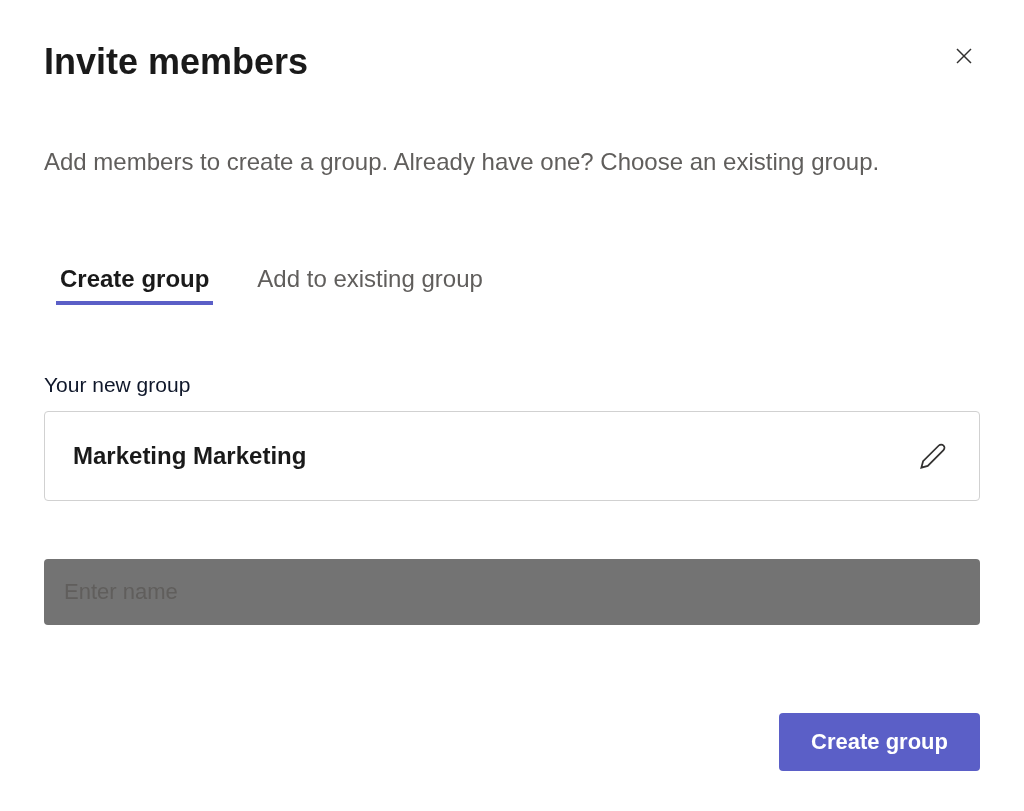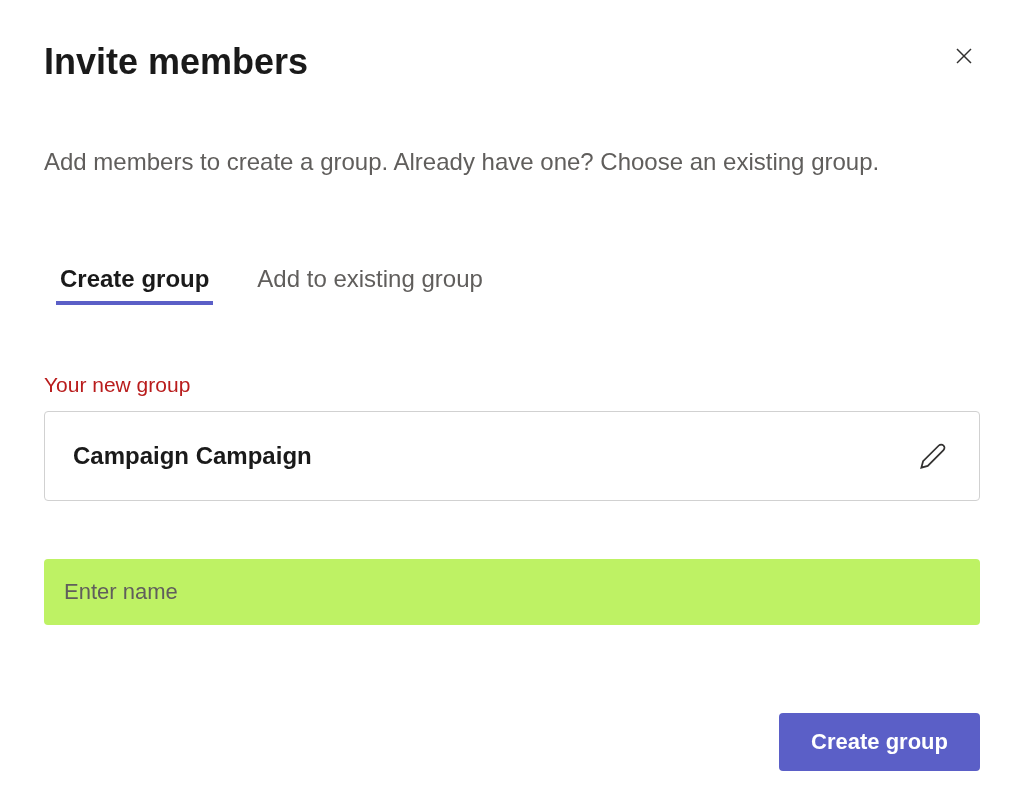--- a/index.html
+++ b/index.html
@@ -89,21 +89,21 @@
       position: absolute;
       bottom: 0;
       left: -4px;
       right: -4px;
       height: 4px;
       background: #5b5fc7;
     }
     
     .field-label {
       font-size: 21px;
-      color: #b91c1c;
+      color: #0f172a;
       margin-bottom: 14px;
       margin-top: 8px;
     }
     
     .group-name-box {
       border: 1px solid #d1d1d1;
       border-radius: 4px;
       padding: 26px 28px;
       display: flex;
       justify-content: space-between;
@@ -129,21 +129,21 @@
     }
     
     .edit-btn svg {
       width: 28px;
       height: 28px;
     }
     
     .name-input {
       width: 100%;
       border: none;
-      background: #bef264;
+      background: #737373;
       padding: 20px 20px;
       font-size: 22px;
       font-family: inherit;
       color: #1a1a1a;
       border-radius: 4px;
       outline: none;
     }
     
     .name-input::placeholder {
       color: #605e5c;
@@ -185,21 +185,21 @@
   <p class="description">Add members to create a group. Already have one? Choose an existing group.</p>
 
   <div class="tabs">
     <button class="tab active">Create group</button>
     <button class="tab">Add to existing group</button>
   </div>
 
   <div>
     <div class="field-label">Your new group</div>
     <div class="group-name-box">
-      <span class="group-name-text">Campaign Campaign</span>
+      <span class="group-name-text">Marketing Marketing</span>
       <button class="edit-btn">
         <svg viewBox="0 0 24 24" fill="none" stroke="currentColor" stroke-width="1.5">
           <path d="M17 3a2.828 2.828 0 1 1 4 4L7.5 20.5 2 22l1.5-5.5L17 3z"></path>
         </svg>
       </button>
     </div>
   </div>
 
   <div>
     <input type="text" class="name-input" placeholder="Enter name" style="">

